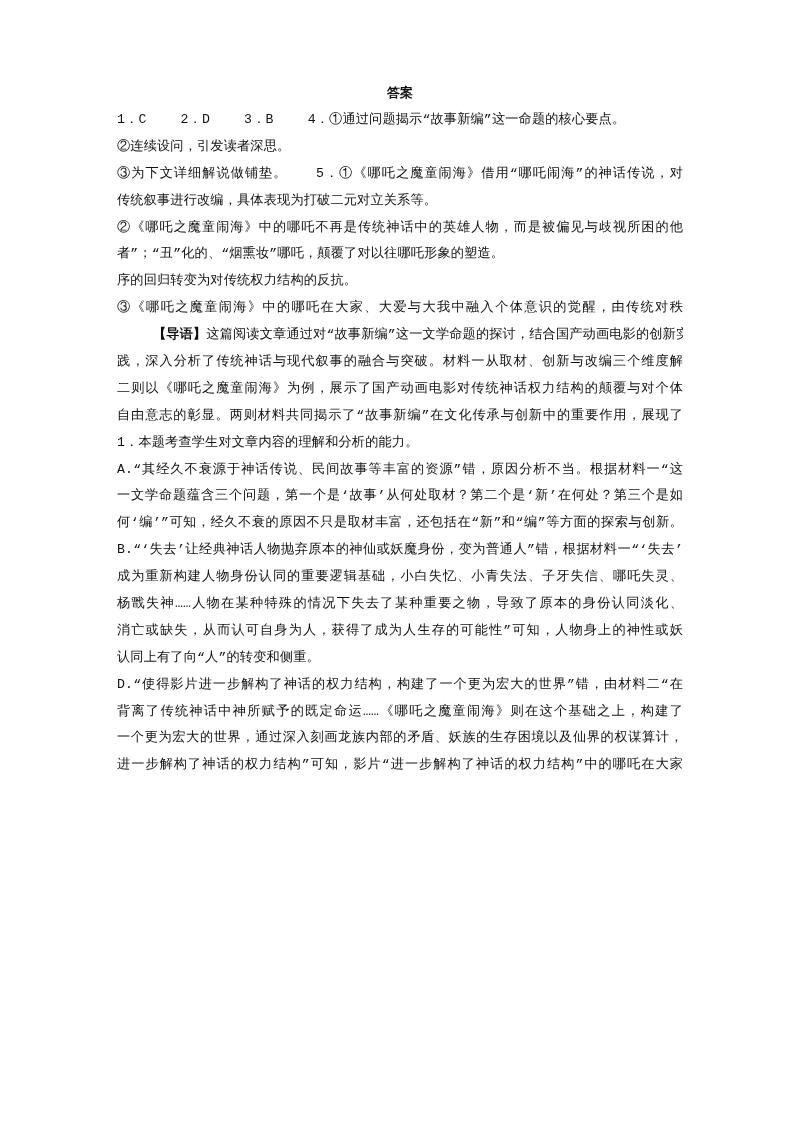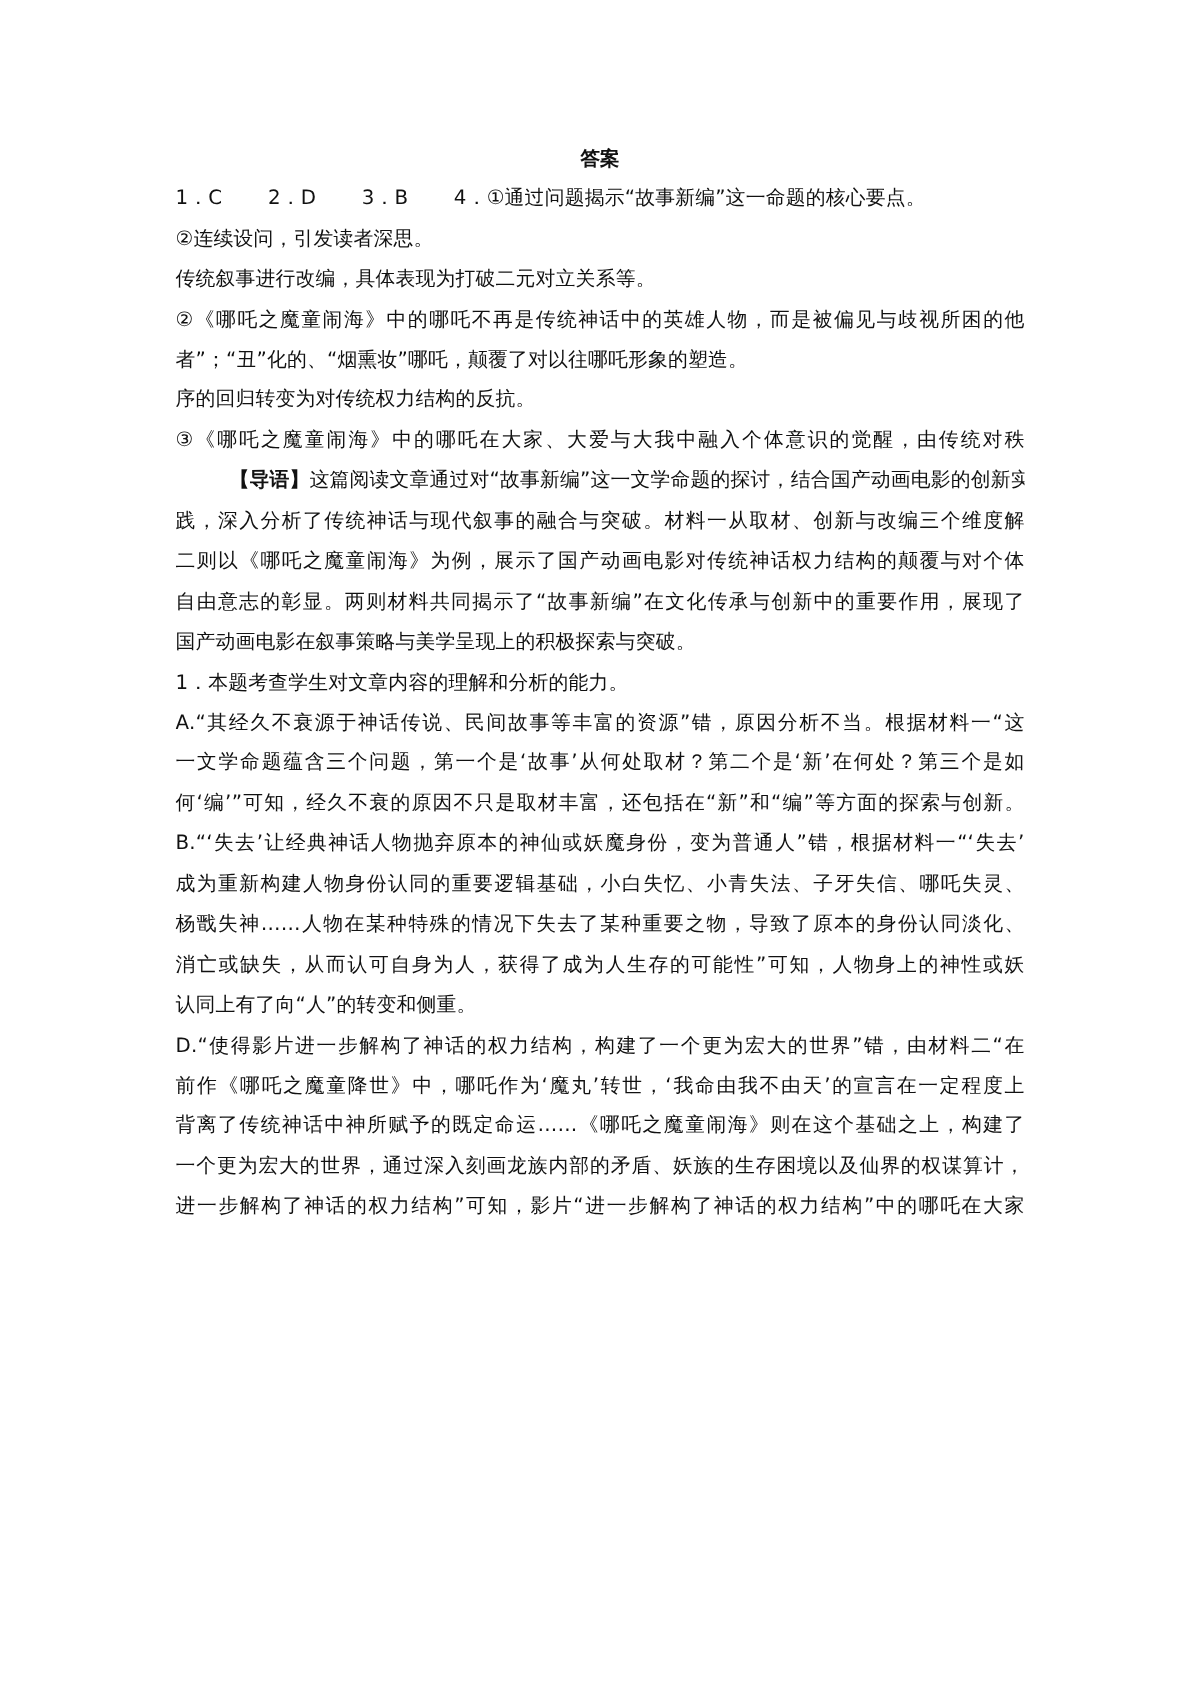--- a/index.html
+++ b/index.html
@@ -1,18 +1,18 @@
 <!DOCTYPE html>
 <html><head>
 <meta charset="utf-8">
 <style>
   html, body { margin: 0; padding: 0; background: #ffffff; }
   body { width: 794px; height: 1123px; position: relative; overflow: hidden;
          font-family: "DejaVu Sans", "Liberation Sans", sans-serif; color: #111; }
-  .page { position: absolute; left: 117px; top: 96px; width: 566px; }
+  .page { position: absolute; left: 117px; top: 83px; width: 566px; font-family: Liberation Mono, monospace; }
   .title { text-align: center; font-weight: bold; font-size: 13px; height: 22px; line-height: 22px; margin-bottom: 2px; }
   .line { font-size: 13.2px; line-height: 26.9px; height: 26.9px; white-space: nowrap; overflow: hidden; letter-spacing: 0.15px; }
   .just { text-align-last: justify; text-align: justify; }
   .ans { display: inline-block; margin-right: 26px; }
   .ans:last-child { margin-right: 0; }
   .bold { font-weight: bold; margin-left: 36px; }
 </style>
 </head>
 <body>
 
@@ -20,39 +20,38 @@
   <div class="title">答案</div>
 
   <div class="line">
     <span class="ans">1．C</span>
     <span class="ans">2．D</span>
     <span class="ans">3．B</span>
     <span>4．</span><span>①通过问题揭示“故事新编”这一命题的核心要点。</span>
   </div>
 
   <div class="line">②连续设问，引发读者深思。</div>
+  <div class="line just">③为下文详细解说做铺垫。　　5．①《哪吒之魔童闹海》借用“哪吒闹海”的神话传说，对</div>
   <div class="line">传统叙事进行改编，具体表现为打破二元对立关系等。</div>
   <div class="line just">②《哪吒之魔童闹海》中的哪吒不再是传统神话中的英雄人物，而是被偏见与歧视所困的他</div>
   <div class="line">者”；“丑”化的、“烟熏妆”哪吒，颠覆了对以往哪吒形象的塑造。</div>
   <div class="line">序的回归转变为对传统权力结构的反抗。</div>
   <div class="line just">③《哪吒之魔童闹海》中的哪吒在大家、大爱与大我中融入个体意识的觉醒，由传统对秩</div>
 
   <div class="line just"><span class="bold">【导语】</span><span>这篇阅读文章通过对“故事新编”这一文学命题的探讨，结合国产动画电影的创新实</span></div>
   <div class="line just">践，深入分析了传统神话与现代叙事的融合与突破。材料一从取材、创新与改编三个维度解</div>
   <div class="line just">二则以《哪吒之魔童闹海》为例，展示了国产动画电影对传统神话权力结构的颠覆与对个体</div>
   <div class="line just">自由意志的彰显。两则材料共同揭示了“故事新编”在文化传承与创新中的重要作用，展现了</div>
-  <div class="line">国产动画电影在叙事策略与美学呈现上的积极探索与突破。</div>
 
   <div class="line">1．本题考查学生对文章内容的理解和分析的能力。</div>
   <div class="line just">A.“其经久不衰源于神话传说、民间故事等丰富的资源”错，原因分析不当。根据材料一“这</div>
   <div class="line just">一文学命题蕴含三个问题，第一个是‘故事’从何处取材？第二个是‘新’在何处？第三个是如</div>
   <div class="line just">何‘编’”可知，经久不衰的原因不只是取材丰富，还包括在“新”和“编”等方面的探索与创新。</div>
   <div class="line just">B.“‘失去’让经典神话人物抛弃原本的神仙或妖魔身份，变为普通人”错，根据材料一“‘失去’</div>
   <div class="line just">成为重新构建人物身份认同的重要逻辑基础，小白失忆、小青失法、子牙失信、哪吒失灵、</div>
   <div class="line just">杨戬失神……人物在某种特殊的情况下失去了某种重要之物，导致了原本的身份认同淡化、</div>
   <div class="line just">消亡或缺失，从而认可自身为人，获得了成为人生存的可能性”可知，人物身上的神性或妖</div>
   <div class="line">认同上有了向“人”的转变和侧重。</div>
   <div class="line just">D.“使得影片进一步解构了神话的权力结构，构建了一个更为宏大的世界”错，由材料二“在</div>
-  <div class="line just">前作《哪吒之魔童降世》中，哪吒作为‘魔丸’转世，‘我命由我不由天’的宣言在一定程度上</div>
   <div class="line just">背离了传统神话中神所赋予的既定命运……《哪吒之魔童闹海》则在这个基础之上，构建了</div>
   <div class="line just">一个更为宏大的世界，通过深入刻画龙族内部的矛盾、妖族的生存困境以及仙界的权谋算计，</div>
   <div class="line just">进一步解构了神话的权力结构”可知，影片“进一步解构了神话的权力结构”中的哪吒在大家</div>
 </div>
 
 </body></html>

